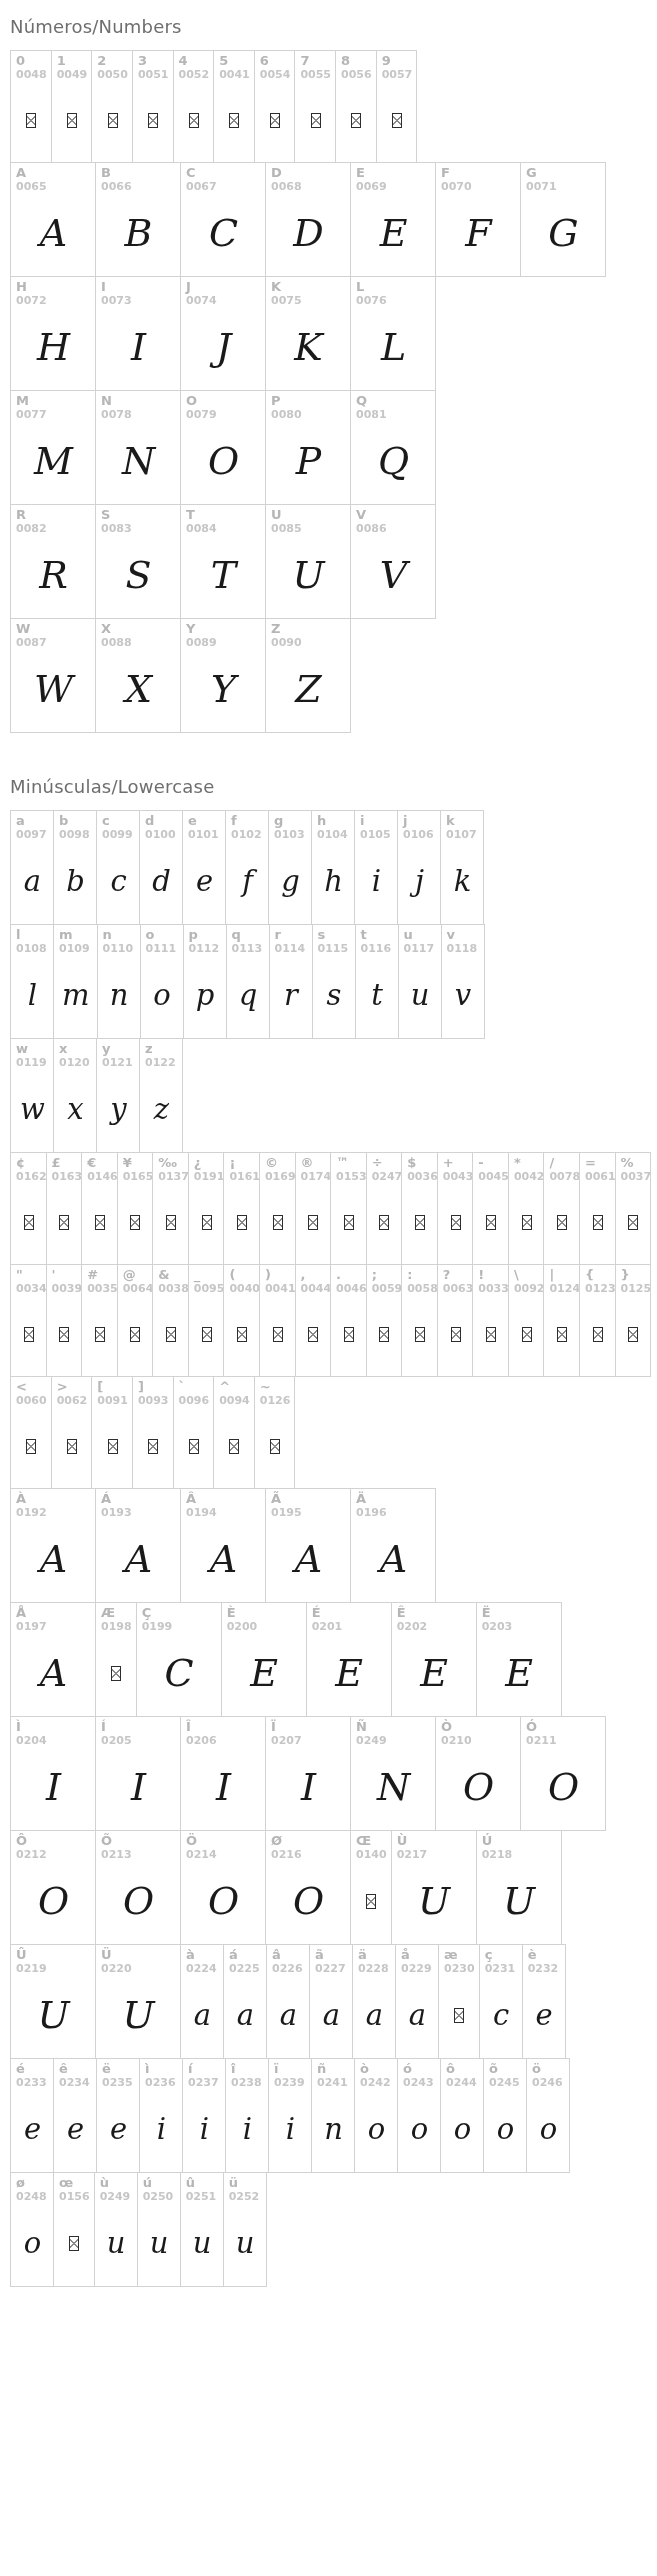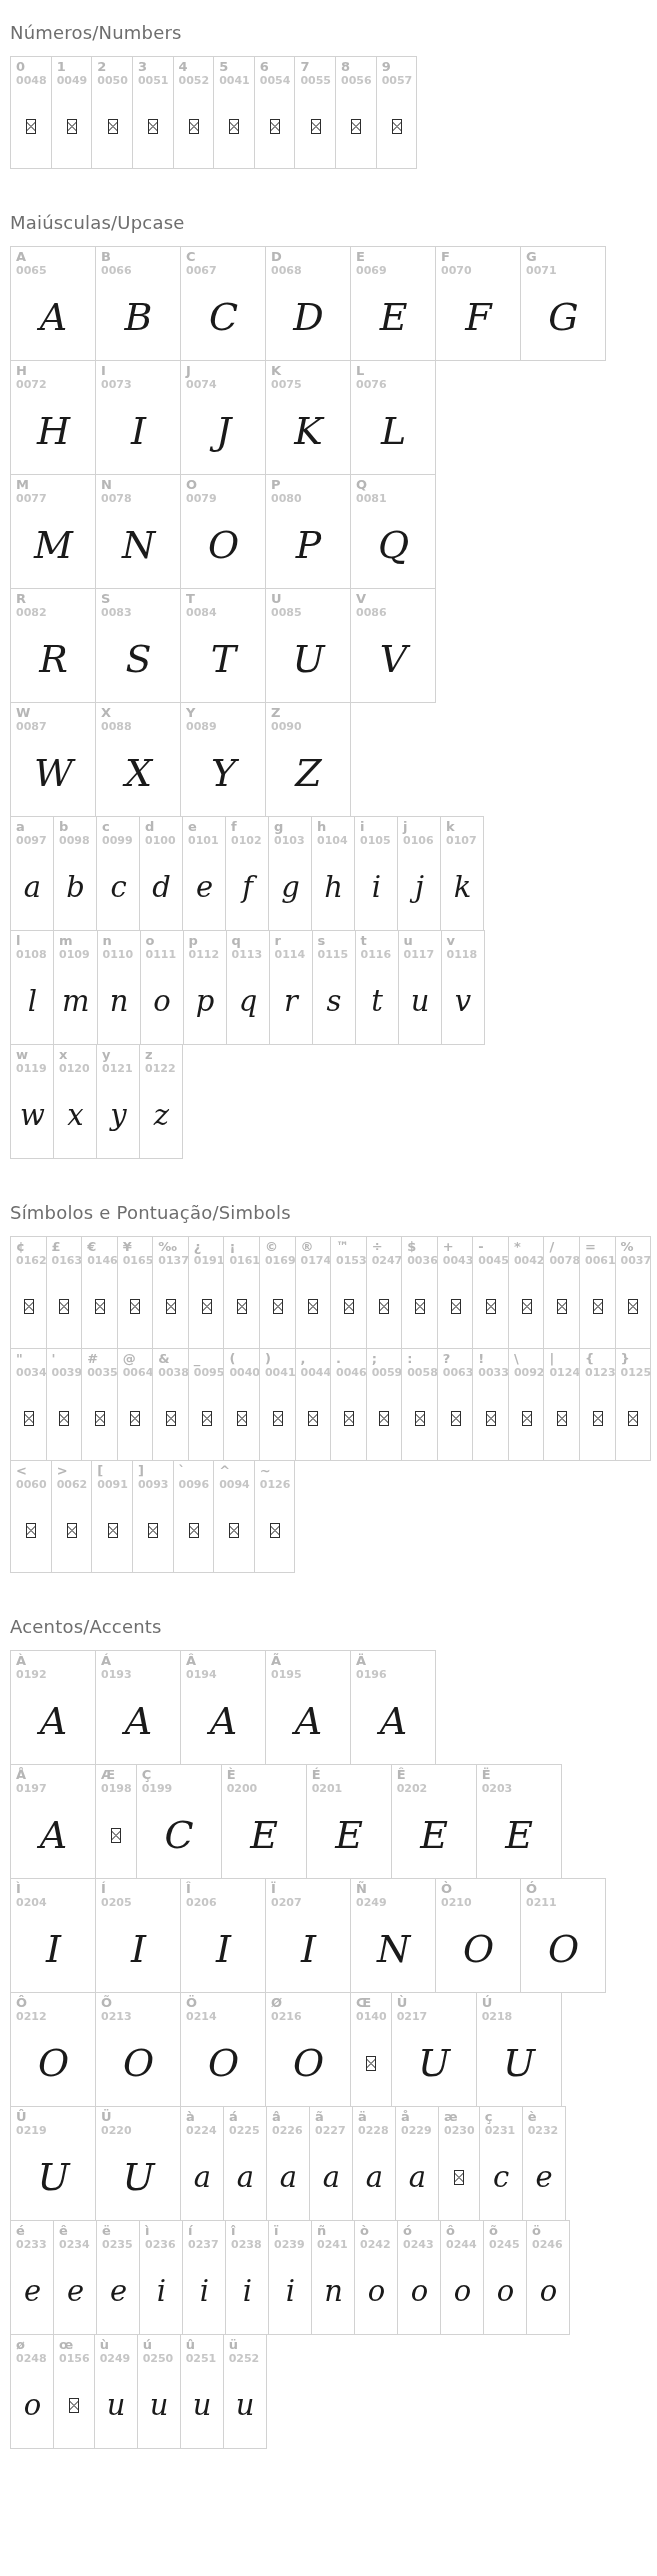--- a/index.html
+++ b/index.html
@@ -3,21 +3,21 @@
 <meta charset="utf-8">
 <style>
   html,body { margin:0; padding:0; background:#ffffff; }
   body { width:658px; font-family:"DejaVu Sans", "Liberation Sans", sans-serif; }
   #app { padding:6px 8px 34px 10px; }
   section.section { display:block; }
   h2.sec-title {
     font-size:18px; font-weight:400; color:#6e6e6e;
     margin:44px 0 13px 0; letter-spacing:0.2px;
   }
-  section.section:first-child h2.sec-title { margin-top:16px; }
+  section.section:first-child h2.sec-title { margin-top:10px; }
   .grid { display:block; }
   .row { display:flex; flex-wrap:nowrap; margin-bottom:-1px; align-items:stretch; }
   .cell {
     border:1px solid #d2d2d2; margin-right:-1px; background:#fff;
     display:flex; flex-direction:column; box-sizing:border-box;
     padding:3px 4px 4px 5px;
   }
   .ch   { font-size:13px; font-weight:bold; color:#b6b6b6; line-height:1.1; }
   .code { font-size:11px; font-weight:bold; color:#c6c6c6; line-height:1.25; }
   .glyph {
@@ -115,21 +115,20 @@
             <div class="ch">9</div>
             <div class="code">0057</div>
             <div class="glyph g-lower">
               <span class="tofu"></span>
             </div>
           </div>
         </div>
       </div>
     </section>
     <section class="section">
-      <h2 class="sec-title">Maiúsculas/Upcase</h2>
       <div class="grid">
         <div class="row">
           <div class="cell h-letter w-upper">
             <div class="ch">A</div>
             <div class="code">0065</div>
             <div class="glyph g-upper">A</div>
           </div>
           <div class="cell h-letter w-upper">
             <div class="ch">B</div>
             <div class="code">0066</div>
@@ -255,478 +254,477 @@
           </div>
           <div class="cell h-letter w-upper">
             <div class="ch">Y</div>
             <div class="code">0089</div>
             <div class="glyph g-upper">Y</div>
           </div>
           <div class="cell h-letter w-upper">
             <div class="ch">Z</div>
             <div class="code">0090</div>
             <div class="glyph g-upper">Z</div>
+          </div>
+        </div>
+      </div>
+    </section>
+    <section class="section">
+      <h2 class="sec-title">Minúsculas/Lowercase</h2>
+      <div class="grid">
+        <div class="row">
+          <div class="cell h-letter w-lower">
+            <div class="ch">a</div>
+            <div class="code">0097</div>
+            <div class="glyph g-lower">a</div>
+          </div>
+          <div class="cell h-letter w-lower">
+            <div class="ch">b</div>
+            <div class="code">0098</div>
+            <div class="glyph g-lower">b</div>
+          </div>
+          <div class="cell h-letter w-lower">
+            <div class="ch">c</div>
+            <div class="code">0099</div>
+            <div class="glyph g-lower">c</div>
+          </div>
+          <div class="cell h-letter w-lower">
+            <div class="ch">d</div>
+            <div class="code">0100</div>
+            <div class="glyph g-lower">d</div>
+          </div>
+          <div class="cell h-letter w-lower">
+            <div class="ch">e</div>
+            <div class="code">0101</div>
+            <div class="glyph g-lower">e</div>
+          </div>
+          <div class="cell h-letter w-lower">
+            <div class="ch">f</div>
+            <div class="code">0102</div>
+            <div class="glyph g-lower">f</div>
+          </div>
+          <div class="cell h-letter w-lower">
+            <div class="ch">g</div>
+            <div class="code">0103</div>
+            <div class="glyph g-lower">g</div>
+          </div>
+          <div class="cell h-letter w-lower">
+            <div class="ch">h</div>
+            <div class="code">0104</div>
+            <div class="glyph g-lower">h</div>
+          </div>
+          <div class="cell h-letter w-lower">
+            <div class="ch">i</div>
+            <div class="code">0105</div>
+            <div class="glyph g-lower">i</div>
+          </div>
+          <div class="cell h-letter w-lower">
+            <div class="ch">j</div>
+            <div class="code">0106</div>
+            <div class="glyph g-lower">j</div>
+          </div>
+          <div class="cell h-letter w-lower">
+            <div class="ch">k</div>
+            <div class="code">0107</div>
+            <div class="glyph g-lower">k</div>
+          </div>
+        </div>
+        <div class="row">
+          <div class="cell h-letter w-lower">
+            <div class="ch">l</div>
+            <div class="code">0108</div>
+            <div class="glyph g-lower">l</div>
+          </div>
+          <div class="cell h-letter w-lower">
+            <div class="ch">m</div>
+            <div class="code">0109</div>
+            <div class="glyph g-lower">m</div>
+          </div>
+          <div class="cell h-letter w-lower">
+            <div class="ch">n</div>
+            <div class="code">0110</div>
+            <div class="glyph g-lower">n</div>
+          </div>
+          <div class="cell h-letter w-lower">
+            <div class="ch">o</div>
+            <div class="code">0111</div>
+            <div class="glyph g-lower">o</div>
+          </div>
+          <div class="cell h-letter w-lower">
+            <div class="ch">p</div>
+            <div class="code">0112</div>
+            <div class="glyph g-lower">p</div>
+          </div>
+          <div class="cell h-letter w-lower">
+            <div class="ch">q</div>
+            <div class="code">0113</div>
+            <div class="glyph g-lower">q</div>
+          </div>
+          <div class="cell h-letter w-lower">
+            <div class="ch">r</div>
+            <div class="code">0114</div>
+            <div class="glyph g-lower">r</div>
+          </div>
+          <div class="cell h-letter w-lower">
+            <div class="ch">s</div>
+            <div class="code">0115</div>
+            <div class="glyph g-lower">s</div>
+          </div>
+          <div class="cell h-letter w-lower">
+            <div class="ch">t</div>
+            <div class="code">0116</div>
+            <div class="glyph g-lower">t</div>
+          </div>
+          <div class="cell h-letter w-lower">
+            <div class="ch">u</div>
+            <div class="code">0117</div>
+            <div class="glyph g-lower">u</div>
+          </div>
+          <div class="cell h-letter w-lower">
+            <div class="ch">v</div>
+            <div class="code">0118</div>
+            <div class="glyph g-lower">v</div>
+          </div>
+        </div>
+        <div class="row">
+          <div class="cell h-letter w-lower">
+            <div class="ch">w</div>
+            <div class="code">0119</div>
+            <div class="glyph g-lower">w</div>
+          </div>
+          <div class="cell h-letter w-lower">
+            <div class="ch">x</div>
+            <div class="code">0120</div>
+            <div class="glyph g-lower">x</div>
+          </div>
+          <div class="cell h-letter w-lower">
+            <div class="ch">y</div>
+            <div class="code">0121</div>
+            <div class="glyph g-lower">y</div>
+          </div>
+          <div class="cell h-letter w-lower">
+            <div class="ch">z</div>
+            <div class="code">0122</div>
+            <div class="glyph g-lower">z</div>
           </div>
         </div>
       </div>
     </section>
     <section class="section">
       <div class="grid">
         <div class="row">
-          <div class="cell h-letter w-lower">
-            <div class="ch">a</div>
-            <div class="code">0097</div>
-            <div class="glyph g-lower">a</div>
-          </div>
-          <div class="cell h-letter w-lower">
-            <div class="ch">b</div>
-            <div class="code">0098</div>
-            <div class="glyph g-lower">b</div>
-          </div>
-          <div class="cell h-letter w-lower">
-            <div class="ch">c</div>
-            <div class="code">0099</div>
-            <div class="glyph g-lower">c</div>
-          </div>
-          <div class="cell h-letter w-lower">
-            <div class="ch">d</div>
-            <div class="code">0100</div>
-            <div class="glyph g-lower">d</div>
-          </div>
-          <div class="cell h-letter w-lower">
-            <div class="ch">e</div>
-            <div class="code">0101</div>
-            <div class="glyph g-lower">e</div>
-          </div>
-          <div class="cell h-letter w-lower">
-            <div class="ch">f</div>
-            <div class="code">0102</div>
-            <div class="glyph g-lower">f</div>
-          </div>
-          <div class="cell h-letter w-lower">
-            <div class="ch">g</div>
-            <div class="code">0103</div>
-            <div class="glyph g-lower">g</div>
-          </div>
-          <div class="cell h-letter w-lower">
-            <div class="ch">h</div>
-            <div class="code">0104</div>
-            <div class="glyph g-lower">h</div>
-          </div>
-          <div class="cell h-letter w-lower">
-            <div class="ch">i</div>
-            <div class="code">0105</div>
-            <div class="glyph g-lower">i</div>
-          </div>
-          <div class="cell h-letter w-lower">
-            <div class="ch">j</div>
-            <div class="code">0106</div>
-            <div class="glyph g-lower">j</div>
-          </div>
-          <div class="cell h-letter w-lower">
-            <div class="ch">k</div>
-            <div class="code">0107</div>
-            <div class="glyph g-lower">k</div>
-          </div>
-        </div>
-        <div class="row">
-          <div class="cell h-letter w-lower">
-            <div class="ch">l</div>
-            <div class="code">0108</div>
-            <div class="glyph g-lower">l</div>
-          </div>
-          <div class="cell h-letter w-lower">
-            <div class="ch">m</div>
-            <div class="code">0109</div>
-            <div class="glyph g-lower">m</div>
-          </div>
-          <div class="cell h-letter w-lower">
-            <div class="ch">n</div>
-            <div class="code">0110</div>
-            <div class="glyph g-lower">n</div>
-          </div>
-          <div class="cell h-letter w-lower">
-            <div class="ch">o</div>
-            <div class="code">0111</div>
-            <div class="glyph g-lower">o</div>
-          </div>
-          <div class="cell h-letter w-lower">
-            <div class="ch">p</div>
-            <div class="code">0112</div>
-            <div class="glyph g-lower">p</div>
-          </div>
-          <div class="cell h-letter w-lower">
-            <div class="ch">q</div>
-            <div class="code">0113</div>
-            <div class="glyph g-lower">q</div>
-          </div>
-          <div class="cell h-letter w-lower">
-            <div class="ch">r</div>
-            <div class="code">0114</div>
-            <div class="glyph g-lower">r</div>
-          </div>
-          <div class="cell h-letter w-lower">
-            <div class="ch">s</div>
-            <div class="code">0115</div>
-            <div class="glyph g-lower">s</div>
-          </div>
-          <div class="cell h-letter w-lower">
-            <div class="ch">t</div>
-            <div class="code">0116</div>
-            <div class="glyph g-lower">t</div>
-          </div>
-          <div class="cell h-letter w-lower">
-            <div class="ch">u</div>
-            <div class="code">0117</div>
-            <div class="glyph g-lower">u</div>
-          </div>
-          <div class="cell h-letter w-lower">
-            <div class="ch">v</div>
-            <div class="code">0118</div>
-            <div class="glyph g-lower">v</div>
-          </div>
-        </div>
-        <div class="row">
-          <div class="cell h-letter w-lower">
-            <div class="ch">w</div>
-            <div class="code">0119</div>
-            <div class="glyph g-lower">w</div>
-          </div>
-          <div class="cell h-letter w-lower">
-            <div class="ch">x</div>
-            <div class="code">0120</div>
-            <div class="glyph g-lower">x</div>
-          </div>
-          <div class="cell h-letter w-lower">
-            <div class="ch">y</div>
-            <div class="code">0121</div>
-            <div class="glyph g-lower">y</div>
-          </div>
-          <div class="cell h-letter w-lower">
-            <div class="ch">z</div>
-            <div class="code">0122</div>
-            <div class="glyph g-lower">z</div>
+          <div class="cell h-narrow w-sym">
+            <div class="ch">¢</div>
+            <div class="code">0162</div>
+            <div class="glyph g-lower">
+              <span class="tofu"></span>
+            </div>
+          </div>
+          <div class="cell h-narrow w-sym">
+            <div class="ch">£</div>
+            <div class="code">0163</div>
+            <div class="glyph g-lower">
+              <span class="tofu"></span>
+            </div>
+          </div>
+          <div class="cell h-narrow w-sym">
+            <div class="ch">€</div>
+            <div class="code">0146</div>
+            <div class="glyph g-lower">
+              <span class="tofu"></span>
+            </div>
+          </div>
+          <div class="cell h-narrow w-sym">
+            <div class="ch">¥</div>
+            <div class="code">0165</div>
+            <div class="glyph g-lower">
+              <span class="tofu"></span>
+            </div>
+          </div>
+          <div class="cell h-narrow w-sym">
+            <div class="ch">‰</div>
+            <div class="code">0137</div>
+            <div class="glyph g-lower">
+              <span class="tofu"></span>
+            </div>
+          </div>
+          <div class="cell h-narrow w-sym">
+            <div class="ch">¿</div>
+            <div class="code">0191</div>
+            <div class="glyph g-lower">
+              <span class="tofu"></span>
+            </div>
+          </div>
+          <div class="cell h-narrow w-sym">
+            <div class="ch">¡</div>
+            <div class="code">0161</div>
+            <div class="glyph g-lower">
+              <span class="tofu"></span>
+            </div>
+          </div>
+          <div class="cell h-narrow w-sym">
+            <div class="ch">©</div>
+            <div class="code">0169</div>
+            <div class="glyph g-lower">
+              <span class="tofu"></span>
+            </div>
+          </div>
+          <div class="cell h-narrow w-sym">
+            <div class="ch">®</div>
+            <div class="code">0174</div>
+            <div class="glyph g-lower">
+              <span class="tofu"></span>
+            </div>
+          </div>
+          <div class="cell h-narrow w-sym">
+            <div class="ch">™</div>
+            <div class="code">0153</div>
+            <div class="glyph g-lower">
+              <span class="tofu"></span>
+            </div>
+          </div>
+          <div class="cell h-narrow w-sym">
+            <div class="ch">÷</div>
+            <div class="code">0247</div>
+            <div class="glyph g-lower">
+              <span class="tofu"></span>
+            </div>
+          </div>
+          <div class="cell h-narrow w-sym">
+            <div class="ch">$</div>
+            <div class="code">0036</div>
+            <div class="glyph g-lower">
+              <span class="tofu"></span>
+            </div>
+          </div>
+          <div class="cell h-narrow w-sym">
+            <div class="ch">+</div>
+            <div class="code">0043</div>
+            <div class="glyph g-lower">
+              <span class="tofu"></span>
+            </div>
+          </div>
+          <div class="cell h-narrow w-sym">
+            <div class="ch">-</div>
+            <div class="code">0045</div>
+            <div class="glyph g-lower">
+              <span class="tofu"></span>
+            </div>
+          </div>
+          <div class="cell h-narrow w-sym">
+            <div class="ch">*</div>
+            <div class="code">0042</div>
+            <div class="glyph g-lower">
+              <span class="tofu"></span>
+            </div>
+          </div>
+          <div class="cell h-narrow w-sym">
+            <div class="ch">/</div>
+            <div class="code">0078</div>
+            <div class="glyph g-lower">
+              <span class="tofu"></span>
+            </div>
+          </div>
+          <div class="cell h-narrow w-sym">
+            <div class="ch">=</div>
+            <div class="code">0061</div>
+            <div class="glyph g-lower">
+              <span class="tofu"></span>
+            </div>
+          </div>
+          <div class="cell h-narrow w-sym">
+            <div class="ch">%</div>
+            <div class="code">0037</div>
+            <div class="glyph g-lower">
+              <span class="tofu"></span>
+            </div>
+          </div>
+        </div>
+        <div class="row">
+          <div class="cell h-narrow w-sym">
+            <div class="ch">"</div>
+            <div class="code">0034</div>
+            <div class="glyph g-lower">
+              <span class="tofu"></span>
+            </div>
+          </div>
+          <div class="cell h-narrow w-sym">
+            <div class="ch">'</div>
+            <div class="code">0039</div>
+            <div class="glyph g-lower">
+              <span class="tofu"></span>
+            </div>
+          </div>
+          <div class="cell h-narrow w-sym">
+            <div class="ch">#</div>
+            <div class="code">0035</div>
+            <div class="glyph g-lower">
+              <span class="tofu"></span>
+            </div>
+          </div>
+          <div class="cell h-narrow w-sym">
+            <div class="ch">@</div>
+            <div class="code">0064</div>
+            <div class="glyph g-lower">
+              <span class="tofu"></span>
+            </div>
+          </div>
+          <div class="cell h-narrow w-sym">
+            <div class="ch">&amp;</div>
+            <div class="code">0038</div>
+            <div class="glyph g-lower">
+              <span class="tofu"></span>
+            </div>
+          </div>
+          <div class="cell h-narrow w-sym">
+            <div class="ch">_</div>
+            <div class="code">0095</div>
+            <div class="glyph g-lower">
+              <span class="tofu"></span>
+            </div>
+          </div>
+          <div class="cell h-narrow w-sym">
+            <div class="ch">(</div>
+            <div class="code">0040</div>
+            <div class="glyph g-lower">
+              <span class="tofu"></span>
+            </div>
+          </div>
+          <div class="cell h-narrow w-sym">
+            <div class="ch">)</div>
+            <div class="code">0041</div>
+            <div class="glyph g-lower">
+              <span class="tofu"></span>
+            </div>
+          </div>
+          <div class="cell h-narrow w-sym">
+            <div class="ch">,</div>
+            <div class="code">0044</div>
+            <div class="glyph g-lower">
+              <span class="tofu"></span>
+            </div>
+          </div>
+          <div class="cell h-narrow w-sym">
+            <div class="ch">.</div>
+            <div class="code">0046</div>
+            <div class="glyph g-lower">
+              <span class="tofu"></span>
+            </div>
+          </div>
+          <div class="cell h-narrow w-sym">
+            <div class="ch">;</div>
+            <div class="code">0059</div>
+            <div class="glyph g-lower">
+              <span class="tofu"></span>
+            </div>
+          </div>
+          <div class="cell h-narrow w-sym">
+            <div class="ch">:</div>
+            <div class="code">0058</div>
+            <div class="glyph g-lower">
+              <span class="tofu"></span>
+            </div>
+          </div>
+          <div class="cell h-narrow w-sym">
+            <div class="ch">?</div>
+            <div class="code">0063</div>
+            <div class="glyph g-lower">
+              <span class="tofu"></span>
+            </div>
+          </div>
+          <div class="cell h-narrow w-sym">
+            <div class="ch">!</div>
+            <div class="code">0033</div>
+            <div class="glyph g-lower">
+              <span class="tofu"></span>
+            </div>
+          </div>
+          <div class="cell h-narrow w-sym">
+            <div class="ch">\</div>
+            <div class="code">0092</div>
+            <div class="glyph g-lower">
+              <span class="tofu"></span>
+            </div>
+          </div>
+          <div class="cell h-narrow w-sym">
+            <div class="ch">|</div>
+            <div class="code">0124</div>
+            <div class="glyph g-lower">
+              <span class="tofu"></span>
+            </div>
+          </div>
+          <div class="cell h-narrow w-sym">
+            <div class="ch">{</div>
+            <div class="code">0123</div>
+            <div class="glyph g-lower">
+              <span class="tofu"></span>
+            </div>
+          </div>
+          <div class="cell h-narrow w-sym">
+            <div class="ch">}</div>
+            <div class="code">0125</div>
+            <div class="glyph g-lower">
+              <span class="tofu"></span>
+            </div>
+          </div>
+        </div>
+        <div class="row">
+          <div class="cell h-narrow w-sym">
+            <div class="ch">&lt;</div>
+            <div class="code">0060</div>
+            <div class="glyph g-lower">
+              <span class="tofu"></span>
+            </div>
+          </div>
+          <div class="cell h-narrow w-sym">
+            <div class="ch">&gt;</div>
+            <div class="code">0062</div>
+            <div class="glyph g-lower">
+              <span class="tofu"></span>
+            </div>
+          </div>
+          <div class="cell h-narrow w-sym">
+            <div class="ch">[</div>
+            <div class="code">0091</div>
+            <div class="glyph g-lower">
+              <span class="tofu"></span>
+            </div>
+          </div>
+          <div class="cell h-narrow w-sym">
+            <div class="ch">]</div>
+            <div class="code">0093</div>
+            <div class="glyph g-lower">
+              <span class="tofu"></span>
+            </div>
+          </div>
+          <div class="cell h-narrow w-sym">
+            <div class="ch">`</div>
+            <div class="code">0096</div>
+            <div class="glyph g-lower">
+              <span class="tofu"></span>
+            </div>
+          </div>
+          <div class="cell h-narrow w-sym">
+            <div class="ch">^</div>
+            <div class="code">0094</div>
+            <div class="glyph g-lower">
+              <span class="tofu"></span>
+            </div>
+          </div>
+          <div class="cell h-narrow w-sym">
+            <div class="ch">~</div>
+            <div class="code">0126</div>
+            <div class="glyph g-lower">
+              <span class="tofu"></span>
+            </div>
           </div>
         </div>
       </div>
     </section>
     <section class="section">
-      <h2 class="sec-title">Símbolos e Pontuação/Simbols</h2>
-      <div class="grid">
-        <div class="row">
-          <div class="cell h-narrow w-sym">
-            <div class="ch">¢</div>
-            <div class="code">0162</div>
-            <div class="glyph g-lower">
-              <span class="tofu"></span>
-            </div>
-          </div>
-          <div class="cell h-narrow w-sym">
-            <div class="ch">£</div>
-            <div class="code">0163</div>
-            <div class="glyph g-lower">
-              <span class="tofu"></span>
-            </div>
-          </div>
-          <div class="cell h-narrow w-sym">
-            <div class="ch">€</div>
-            <div class="code">0146</div>
-            <div class="glyph g-lower">
-              <span class="tofu"></span>
-            </div>
-          </div>
-          <div class="cell h-narrow w-sym">
-            <div class="ch">¥</div>
-            <div class="code">0165</div>
-            <div class="glyph g-lower">
-              <span class="tofu"></span>
-            </div>
-          </div>
-          <div class="cell h-narrow w-sym">
-            <div class="ch">‰</div>
-            <div class="code">0137</div>
-            <div class="glyph g-lower">
-              <span class="tofu"></span>
-            </div>
-          </div>
-          <div class="cell h-narrow w-sym">
-            <div class="ch">¿</div>
-            <div class="code">0191</div>
-            <div class="glyph g-lower">
-              <span class="tofu"></span>
-            </div>
-          </div>
-          <div class="cell h-narrow w-sym">
-            <div class="ch">¡</div>
-            <div class="code">0161</div>
-            <div class="glyph g-lower">
-              <span class="tofu"></span>
-            </div>
-          </div>
-          <div class="cell h-narrow w-sym">
-            <div class="ch">©</div>
-            <div class="code">0169</div>
-            <div class="glyph g-lower">
-              <span class="tofu"></span>
-            </div>
-          </div>
-          <div class="cell h-narrow w-sym">
-            <div class="ch">®</div>
-            <div class="code">0174</div>
-            <div class="glyph g-lower">
-              <span class="tofu"></span>
-            </div>
-          </div>
-          <div class="cell h-narrow w-sym">
-            <div class="ch">™</div>
-            <div class="code">0153</div>
-            <div class="glyph g-lower">
-              <span class="tofu"></span>
-            </div>
-          </div>
-          <div class="cell h-narrow w-sym">
-            <div class="ch">÷</div>
-            <div class="code">0247</div>
-            <div class="glyph g-lower">
-              <span class="tofu"></span>
-            </div>
-          </div>
-          <div class="cell h-narrow w-sym">
-            <div class="ch">$</div>
-            <div class="code">0036</div>
-            <div class="glyph g-lower">
-              <span class="tofu"></span>
-            </div>
-          </div>
-          <div class="cell h-narrow w-sym">
-            <div class="ch">+</div>
-            <div class="code">0043</div>
-            <div class="glyph g-lower">
-              <span class="tofu"></span>
-            </div>
-          </div>
-          <div class="cell h-narrow w-sym">
-            <div class="ch">-</div>
-            <div class="code">0045</div>
-            <div class="glyph g-lower">
-              <span class="tofu"></span>
-            </div>
-          </div>
-          <div class="cell h-narrow w-sym">
-            <div class="ch">*</div>
-            <div class="code">0042</div>
-            <div class="glyph g-lower">
-              <span class="tofu"></span>
-            </div>
-          </div>
-          <div class="cell h-narrow w-sym">
-            <div class="ch">/</div>
-            <div class="code">0078</div>
-            <div class="glyph g-lower">
-              <span class="tofu"></span>
-            </div>
-          </div>
-          <div class="cell h-narrow w-sym">
-            <div class="ch">=</div>
-            <div class="code">0061</div>
-            <div class="glyph g-lower">
-              <span class="tofu"></span>
-            </div>
-          </div>
-          <div class="cell h-narrow w-sym">
-            <div class="ch">%</div>
-            <div class="code">0037</div>
-            <div class="glyph g-lower">
-              <span class="tofu"></span>
-            </div>
-          </div>
-        </div>
-        <div class="row">
-          <div class="cell h-narrow w-sym">
-            <div class="ch">"</div>
-            <div class="code">0034</div>
-            <div class="glyph g-lower">
-              <span class="tofu"></span>
-            </div>
-          </div>
-          <div class="cell h-narrow w-sym">
-            <div class="ch">'</div>
-            <div class="code">0039</div>
-            <div class="glyph g-lower">
-              <span class="tofu"></span>
-            </div>
-          </div>
-          <div class="cell h-narrow w-sym">
-            <div class="ch">#</div>
-            <div class="code">0035</div>
-            <div class="glyph g-lower">
-              <span class="tofu"></span>
-            </div>
-          </div>
-          <div class="cell h-narrow w-sym">
-            <div class="ch">@</div>
-            <div class="code">0064</div>
-            <div class="glyph g-lower">
-              <span class="tofu"></span>
-            </div>
-          </div>
-          <div class="cell h-narrow w-sym">
-            <div class="ch">&amp;</div>
-            <div class="code">0038</div>
-            <div class="glyph g-lower">
-              <span class="tofu"></span>
-            </div>
-          </div>
-          <div class="cell h-narrow w-sym">
-            <div class="ch">_</div>
-            <div class="code">0095</div>
-            <div class="glyph g-lower">
-              <span class="tofu"></span>
-            </div>
-          </div>
-          <div class="cell h-narrow w-sym">
-            <div class="ch">(</div>
-            <div class="code">0040</div>
-            <div class="glyph g-lower">
-              <span class="tofu"></span>
-            </div>
-          </div>
-          <div class="cell h-narrow w-sym">
-            <div class="ch">)</div>
-            <div class="code">0041</div>
-            <div class="glyph g-lower">
-              <span class="tofu"></span>
-            </div>
-          </div>
-          <div class="cell h-narrow w-sym">
-            <div class="ch">,</div>
-            <div class="code">0044</div>
-            <div class="glyph g-lower">
-              <span class="tofu"></span>
-            </div>
-          </div>
-          <div class="cell h-narrow w-sym">
-            <div class="ch">.</div>
-            <div class="code">0046</div>
-            <div class="glyph g-lower">
-              <span class="tofu"></span>
-            </div>
-          </div>
-          <div class="cell h-narrow w-sym">
-            <div class="ch">;</div>
-            <div class="code">0059</div>
-            <div class="glyph g-lower">
-              <span class="tofu"></span>
-            </div>
-          </div>
-          <div class="cell h-narrow w-sym">
-            <div class="ch">:</div>
-            <div class="code">0058</div>
-            <div class="glyph g-lower">
-              <span class="tofu"></span>
-            </div>
-          </div>
-          <div class="cell h-narrow w-sym">
-            <div class="ch">?</div>
-            <div class="code">0063</div>
-            <div class="glyph g-lower">
-              <span class="tofu"></span>
-            </div>
-          </div>
-          <div class="cell h-narrow w-sym">
-            <div class="ch">!</div>
-            <div class="code">0033</div>
-            <div class="glyph g-lower">
-              <span class="tofu"></span>
-            </div>
-          </div>
-          <div class="cell h-narrow w-sym">
-            <div class="ch">\</div>
-            <div class="code">0092</div>
-            <div class="glyph g-lower">
-              <span class="tofu"></span>
-            </div>
-          </div>
-          <div class="cell h-narrow w-sym">
-            <div class="ch">|</div>
-            <div class="code">0124</div>
-            <div class="glyph g-lower">
-              <span class="tofu"></span>
-            </div>
-          </div>
-          <div class="cell h-narrow w-sym">
-            <div class="ch">{</div>
-            <div class="code">0123</div>
-            <div class="glyph g-lower">
-              <span class="tofu"></span>
-            </div>
-          </div>
-          <div class="cell h-narrow w-sym">
-            <div class="ch">}</div>
-            <div class="code">0125</div>
-            <div class="glyph g-lower">
-              <span class="tofu"></span>
-            </div>
-          </div>
-        </div>
-        <div class="row">
-          <div class="cell h-narrow w-sym">
-            <div class="ch">&lt;</div>
-            <div class="code">0060</div>
-            <div class="glyph g-lower">
-              <span class="tofu"></span>
-            </div>
-          </div>
-          <div class="cell h-narrow w-sym">
-            <div class="ch">&gt;</div>
-            <div class="code">0062</div>
-            <div class="glyph g-lower">
-              <span class="tofu"></span>
-            </div>
-          </div>
-          <div class="cell h-narrow w-sym">
-            <div class="ch">[</div>
-            <div class="code">0091</div>
-            <div class="glyph g-lower">
-              <span class="tofu"></span>
-            </div>
-          </div>
-          <div class="cell h-narrow w-sym">
-            <div class="ch">]</div>
-            <div class="code">0093</div>
-            <div class="glyph g-lower">
-              <span class="tofu"></span>
-            </div>
-          </div>
-          <div class="cell h-narrow w-sym">
-            <div class="ch">`</div>
-            <div class="code">0096</div>
-            <div class="glyph g-lower">
-              <span class="tofu"></span>
-            </div>
-          </div>
-          <div class="cell h-narrow w-sym">
-            <div class="ch">^</div>
-            <div class="code">0094</div>
-            <div class="glyph g-lower">
-              <span class="tofu"></span>
-            </div>
-          </div>
-          <div class="cell h-narrow w-sym">
-            <div class="ch">~</div>
-            <div class="code">0126</div>
-            <div class="glyph g-lower">
-              <span class="tofu"></span>
-            </div>
-          </div>
-        </div>
-      </div>
-    </section>
-    <section class="section">
-      <h2 class="sec-title">Acentos/Accents</h2>
       <div class="grid">
         <div class="row">
           <div class="cell h-letter w-upper">
             <div class="ch">À</div>
             <div class="code">0192</div>
             <div class="glyph g-upper">A</div>
           </div>
           <div class="cell h-letter w-upper">
             <div class="ch">Á</div>
             <div class="code">0193</div>

